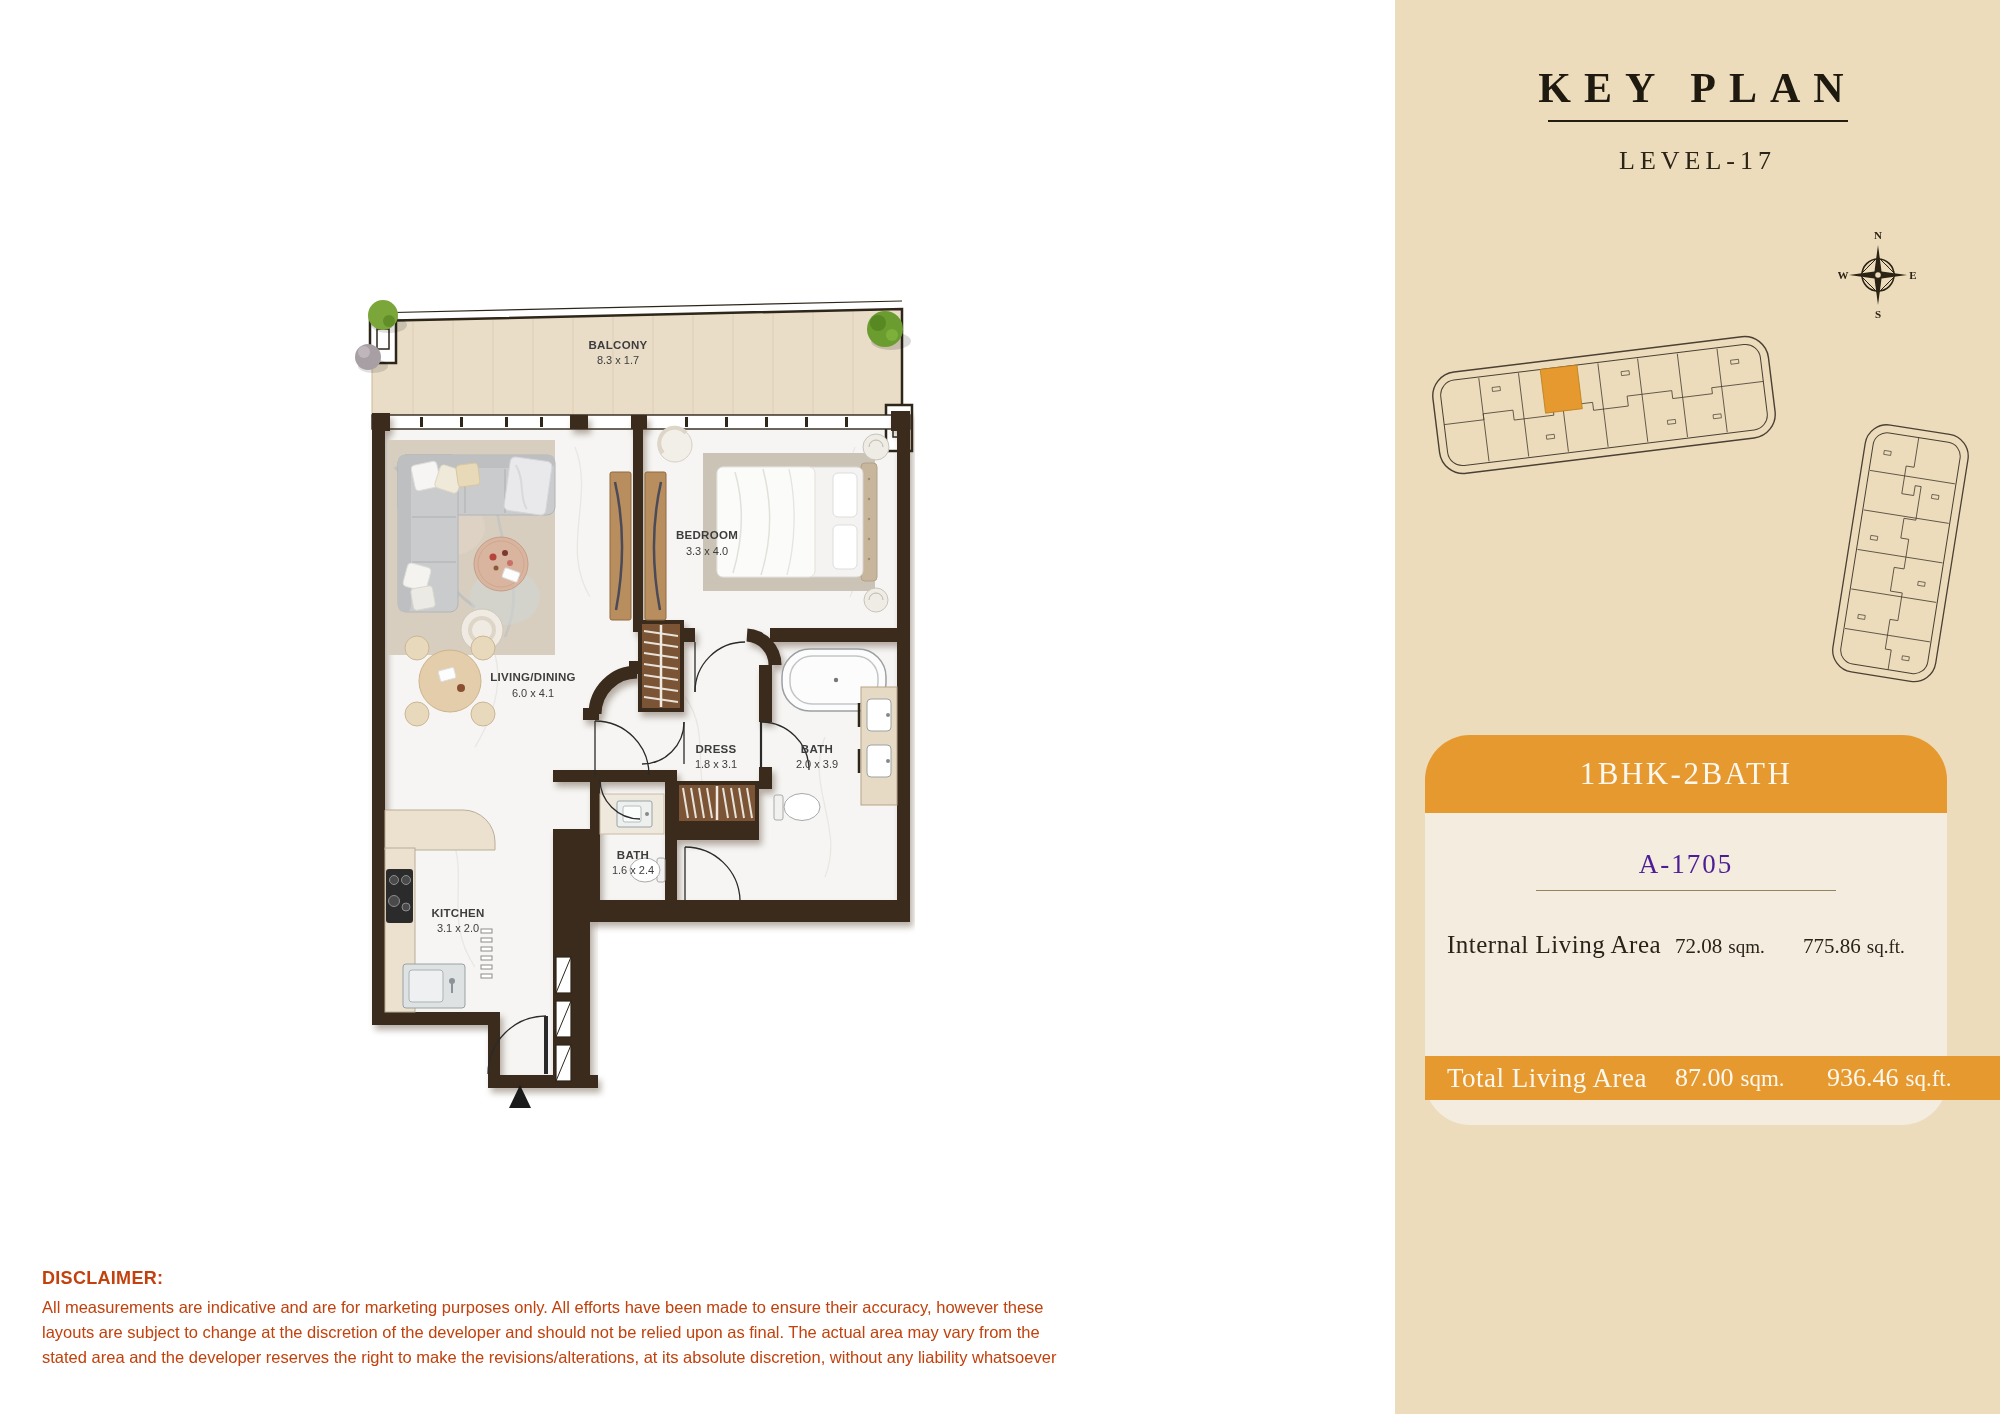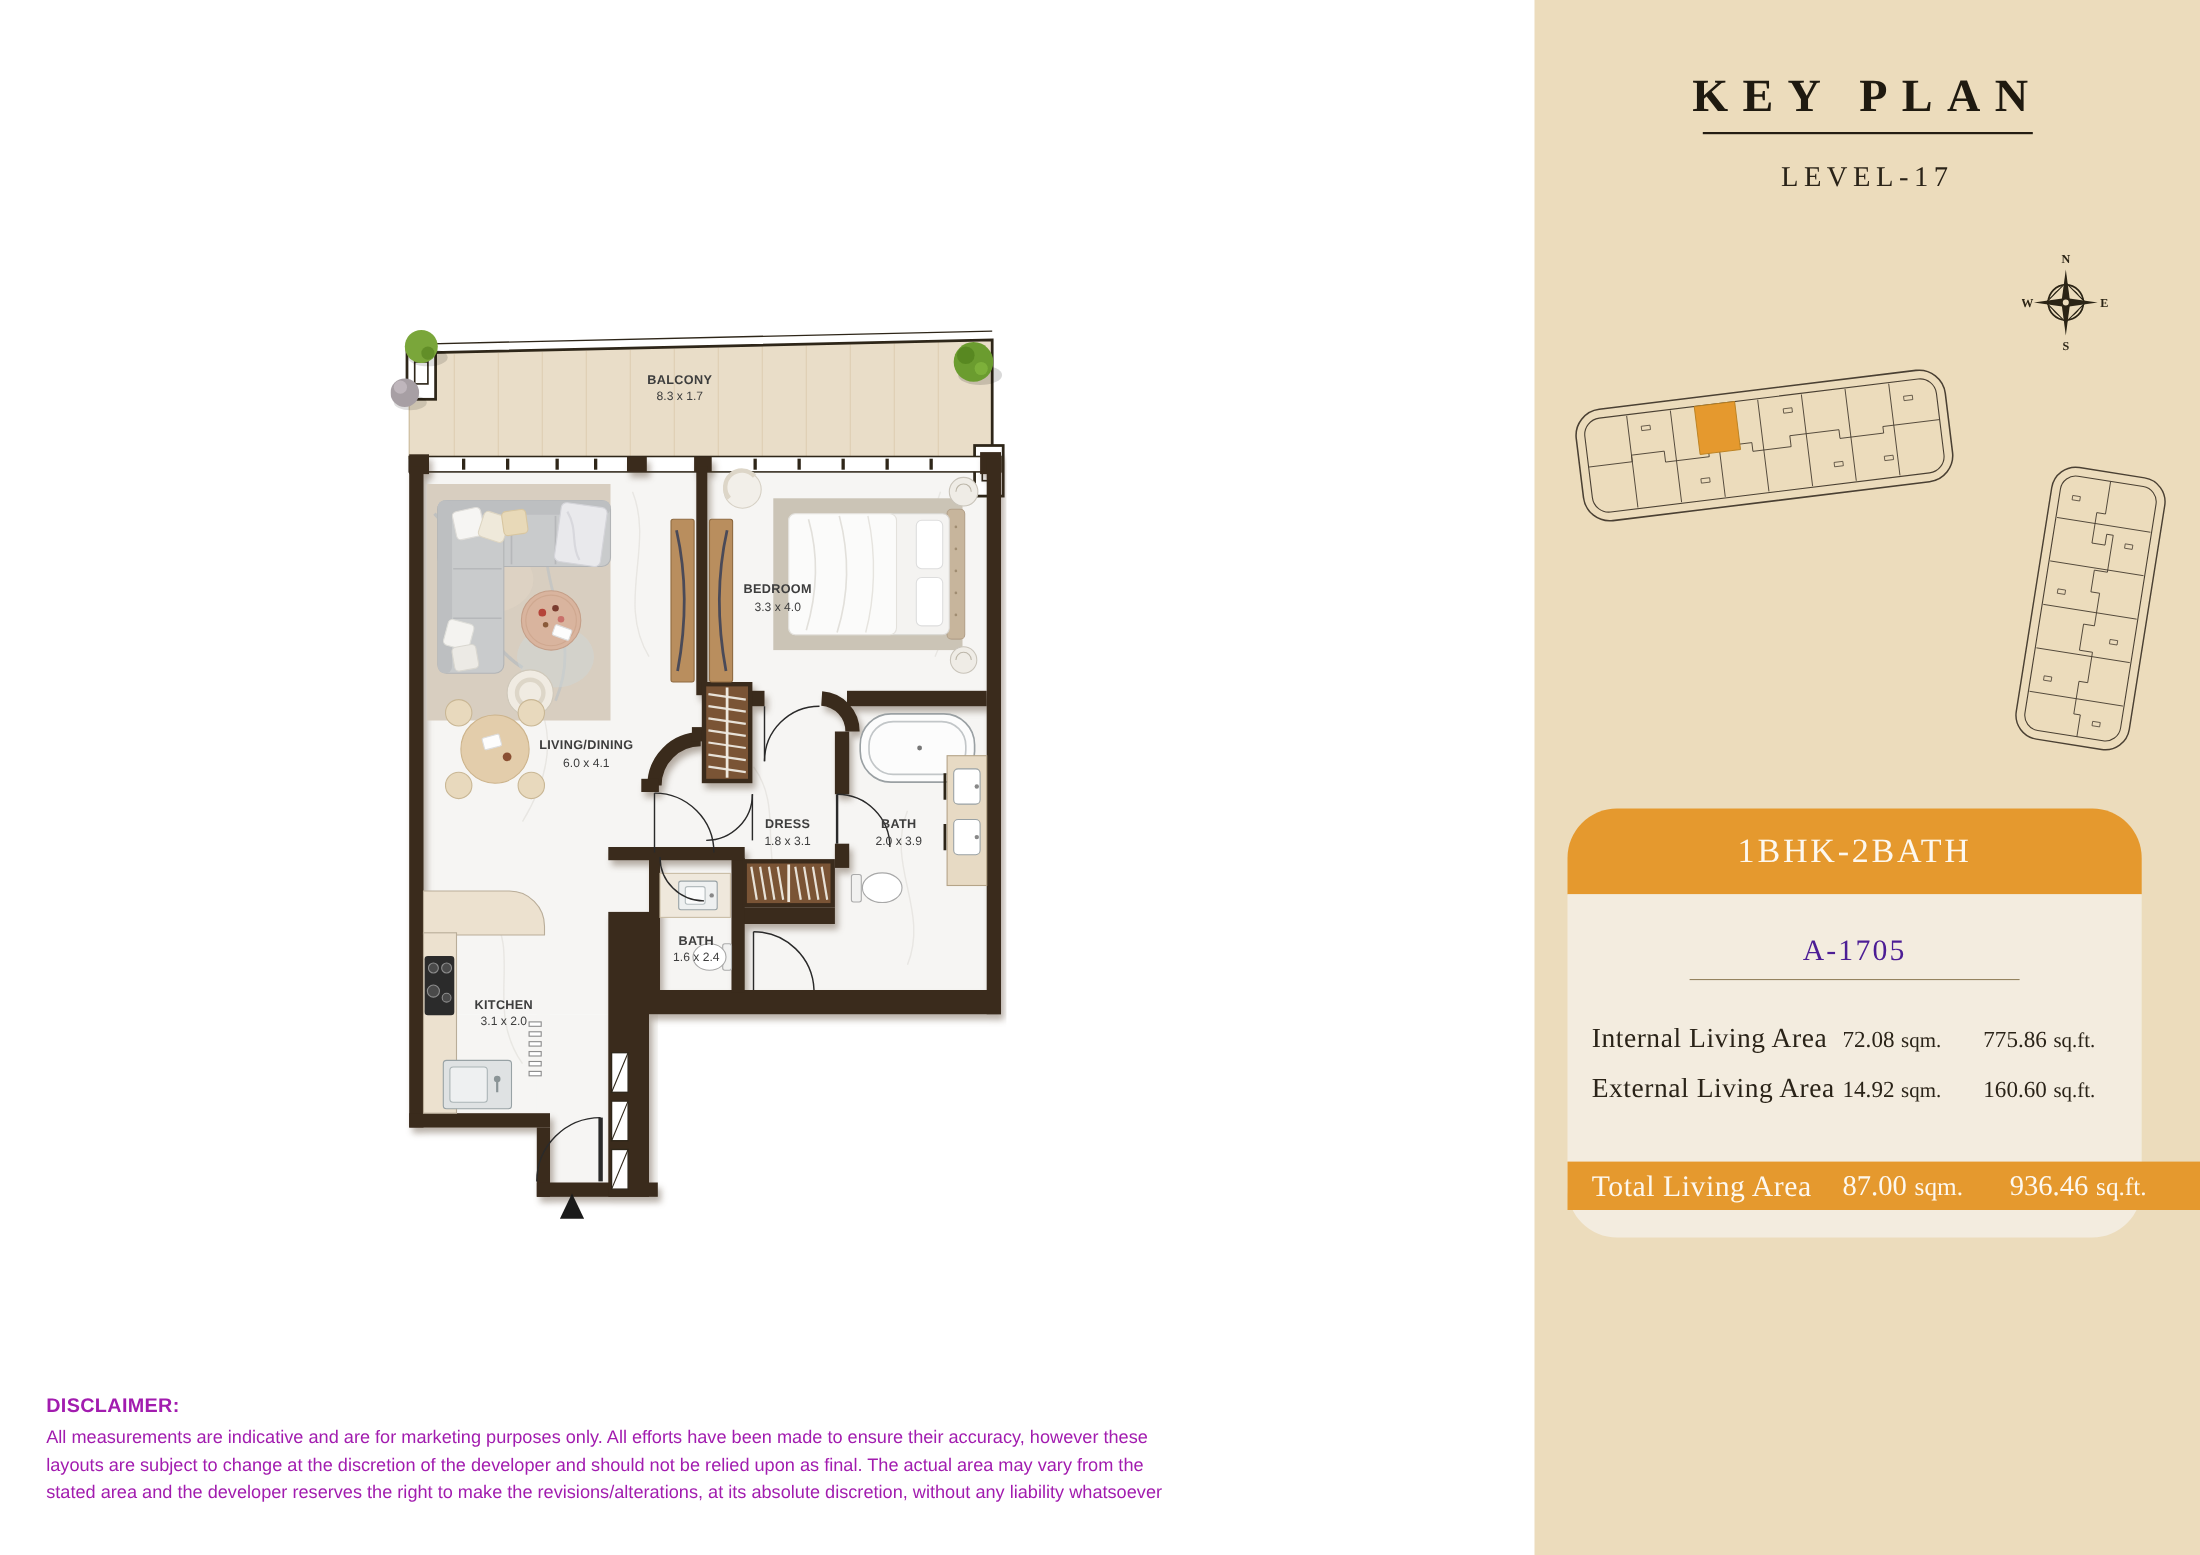--- a/index.html
+++ b/index.html
@@ -73,21 +73,21 @@
     background:#e5992e;color:#fdf8ef;z-index:5;
     display:grid;grid-template-columns:228px 152px 1fr;
     align-items:center;
     padding-left:22px;box-sizing:border-box;
   }
   .total-label{font-family:"Liberation Serif", serif;font-size:27px;letter-spacing:.5px;}
   .total-val{font-family:"Liberation Serif", serif;font-size:26px;}
   .total-unit{font-family:"Liberation Serif", serif;font-size:23px;margin-left:7px;}
 
   
-  .disclaimer{position:absolute;left:42px;top:1268px;width:1035px;color:#a21caf;}
+  .disclaimer{position:absolute;left:42px;top:1268px;width:1035px;color:#c2410c;}
   .disclaimer h4{margin:0 0 6px 0;font-size:18px;letter-spacing:.3px;}
   .disclaimer p{margin:0;font-size:16.5px;line-height:1.5;}
 
   
   .plan-wrap{position:absolute;left:355px;top:267px;}
   .plan-walls{filter:drop-shadow(3px 5px 3px rgba(70,50,30,.38));}
   .room-label{font-family:"Liberation Sans",sans-serif;font-size:11.5px;font-weight:700;fill:#3d3d3d;text-anchor:middle;letter-spacing:.3px;}
   .room-dim{font-family:"Liberation Sans",sans-serif;font-size:11px;font-weight:500;fill:#3d3d3d;text-anchor:middle;}
   svg text{user-select:none;}
 </style>
@@ -469,25 +469,20 @@
     </div>
     <div class="unit-card-body">
       <div class="unit-no">A-1705</div>
       <div class="unit-no-underline"></div>
       <div class="area-rows">
         <div class="area-row">
           <span class="area-label">Internal Living Area</span>
           <span><span class="area-val">72.08</span><span class="area-unit">sqm.</span></span>
           <span><span class="area-val">775.86</span><span class="area-unit">sq.ft.</span></span>
         </div>
-        <div class="area-row">
-          <span class="area-label">External Living Area</span>
-          <span><span class="area-val">14.92</span><span class="area-unit">sqm.</span></span>
-          <span><span class="area-val">160.60</span><span class="area-unit">sq.ft.</span></span>
-        </div>
       </div>
     </div>
   </div>
 
   <div class="total-bar">
     <span class="total-label">Total Living Area</span>
     <span><span class="total-val">87.00</span><span class="total-unit">sqm.</span></span>
     <span><span class="total-val">936.46</span><span class="total-unit">sq.ft.</span></span>
   </div>
 </div>

